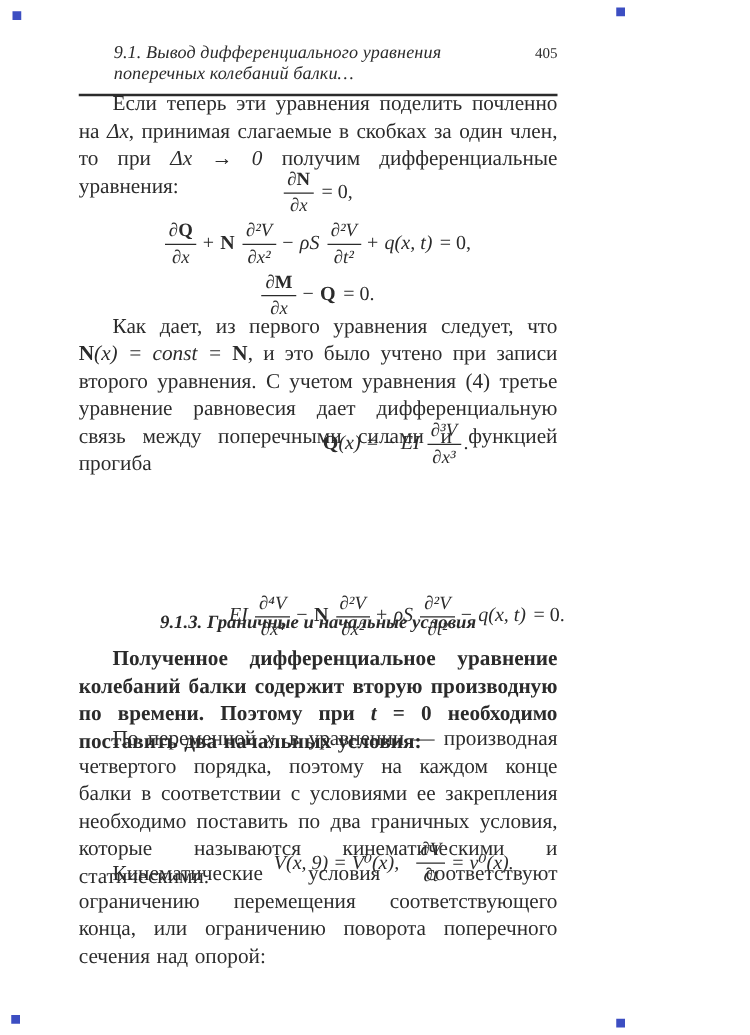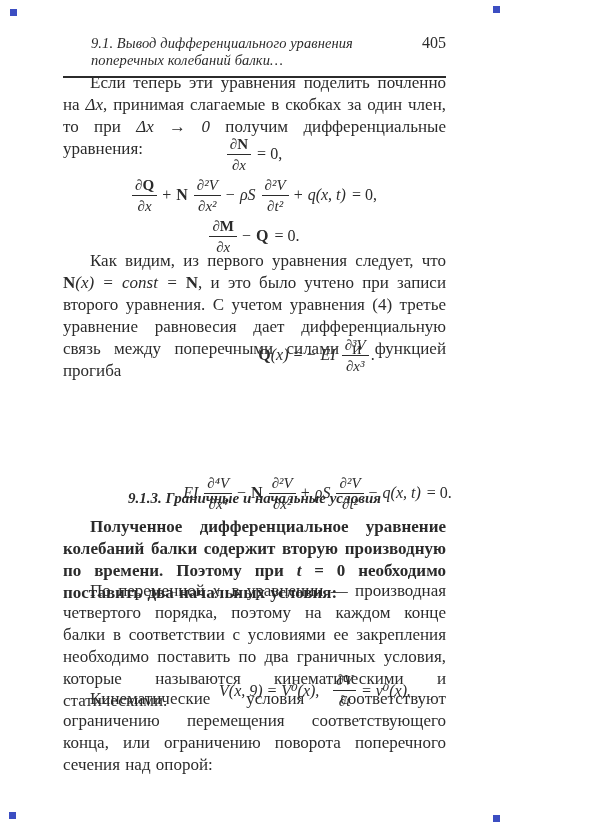--- a/index.html
+++ b/index.html
@@ -19,21 +19,21 @@
   .corner.bl{left:9px;bottom:9px;}
   .corner.br{right:9px;bottom:6px;}
   
   .rhead{
     top:34px;
     display:flex;justify-content:space-between;align-items:baseline;
     border-bottom:2px solid #2b2b2b;
     padding-bottom:7px;
   }
   .rh-title{font-style:italic;font-size:14.5px;padding-left:28px;letter-spacing:0.1px;}
-  .rh-page{font-size:16px;}
+  .rh-page{font-size:12px;}
   
   .para{
     margin:0;
     font-size:17px;line-height:22px;
     text-align:justify;text-indent:27px;
     word-spacing:1px;
   }
   .it{font-style:italic;}
   
   .sec-head{
@@ -109,21 +109,21 @@
       <span class="frac">
           <span class="num"><span class="mi">∂</span><span class="mb">M</span></span>
           <span class="den mi">∂x</span>
         </span>
       <span class="op">−</span>
       <span class="mb">Q</span>
       <span class="tail">= 0.</span>
     </div>
   </div>
 
-  <p class="abs para" style="top:250px;"><span>Как видим, из первого уравнения следует, что </span><span class="mb">N</span><span class="it">(x) = const = </span><span class="mb">N</span><span>, и это было учтено при записи второго уравнения. С учетом уравнения (4) третье уравнение равновесия дает дифференциальную связь между поперечными силами и функцией прогиба</span></p>
+  <p class="abs para" style="top:250px;"><span>Как дает, из первого уравнения следует, что </span><span class="mb">N</span><span class="it">(x) = const = </span><span class="mb">N</span><span>, и это было учтено при записи второго уравнения. С учетом уравнения (4) третье уравнение равновесия дает дифференциальную связь между поперечными силами и функцией прогиба</span></p>
 
   <div class="abs eqrow numbered" style="top:332px;height:46px;">
     <span class="mb">Q</span>
       <span class="mi">(x)</span>
     <span class="op">= −</span>
     <span class="mi lead">EI</span>
     <span class="frac">
         <span class="num mi">∂³V</span>
         <span class="den mi">∂x³</span>
       </span>

